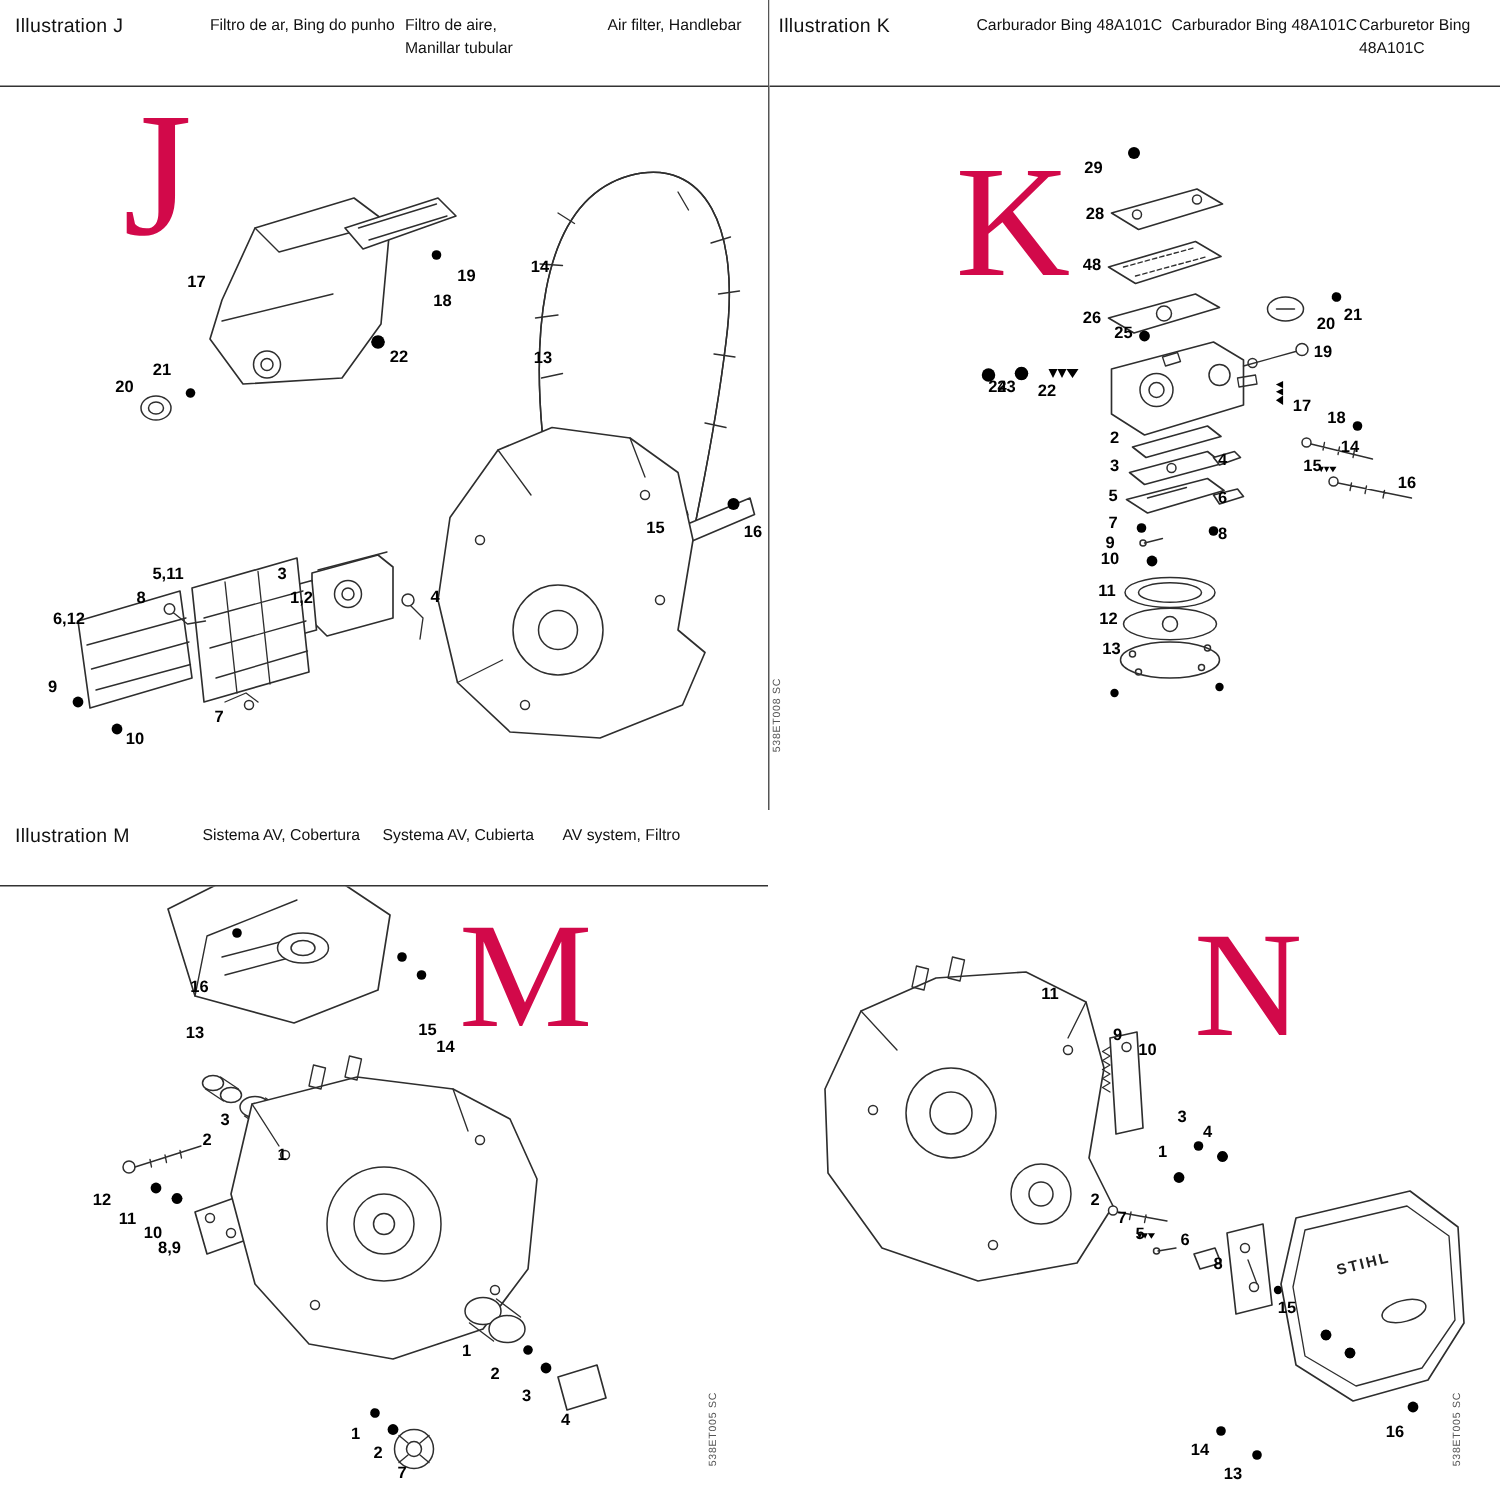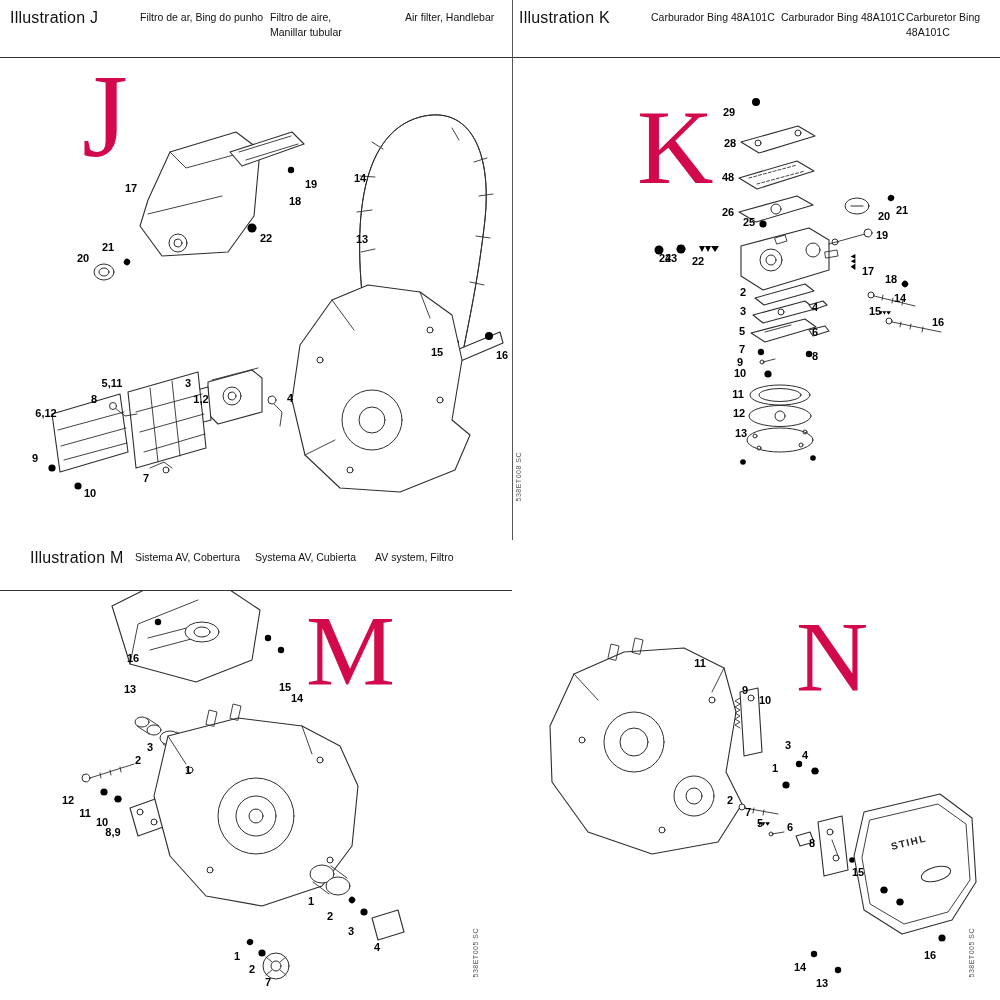--- a/index.html
+++ b/index.html
@@ -6,23 +6,23 @@
   .page{position:relative;width:1000px;height:1000px;background:#fff;overflow:hidden;
         font-family:"Liberation Sans","DejaVu Sans",sans-serif;color:#111;}
   .quad{position:absolute;}
   #qj{left:0;top:0;width:512px;height:540px;}
   #qk{left:512px;top:0;width:488px;height:540px;border-left:1px solid #555;}
   #qm{left:0;top:540px;width:512px;height:460px;}
   #qn{left:512px;top:540px;width:488px;height:460px;}
   .qheader{position:absolute;left:0;right:0;top:0;border-bottom:1px solid #333;background:#fff;z-index:3;}
   #qj .qheader,#qk .qheader{height:57px;}
   #qm .qheader,#qn .qheader{height:50px;}
-  .qtitle{position:absolute;top:9px;font-size:16px;letter-spacing:0.2px;}
+  .qtitle{position:absolute;top:9px;font-size:13px;letter-spacing:0.2px;}
   #qj .qtitle{left:10px;}  #qk .qtitle{left:6px;}
-  #qm .qtitle{left:10px;margin-left:20px;}  #qn .qtitle{left:2px;}
+  #qm .qtitle{left:10px;}  #qn .qtitle{left:2px;}
   .cap{position:absolute;top:10px;font-size:10.5px;line-height:1.4;white-space:pre-line;}
   #qj .c1{left:140px}#qj .c2{left:270px}#qj .c3{left:405px}
   #qk .c1{left:138px}#qk .c2{left:268px}#qk .c3{left:393px}
   #qm .c1{left:135px}#qm .c2{left:255px}#qm .c3{left:375px}
   #qn .c1{left:120px}#qn .c2{left:243px}#qn .c3{left:363px}
   .art{position:absolute;inset:0;z-index:1;}
   .art svg{position:absolute;left:0;top:0;}
   .art path,.art circle,.art ellipse,.art line,.art polyline,.art rect{
       fill:none;stroke:#2e2e2e;stroke-width:1;stroke-linejoin:round;stroke-linecap:round;}
   .art .part{fill:#fff;stroke-width:1.1;}

